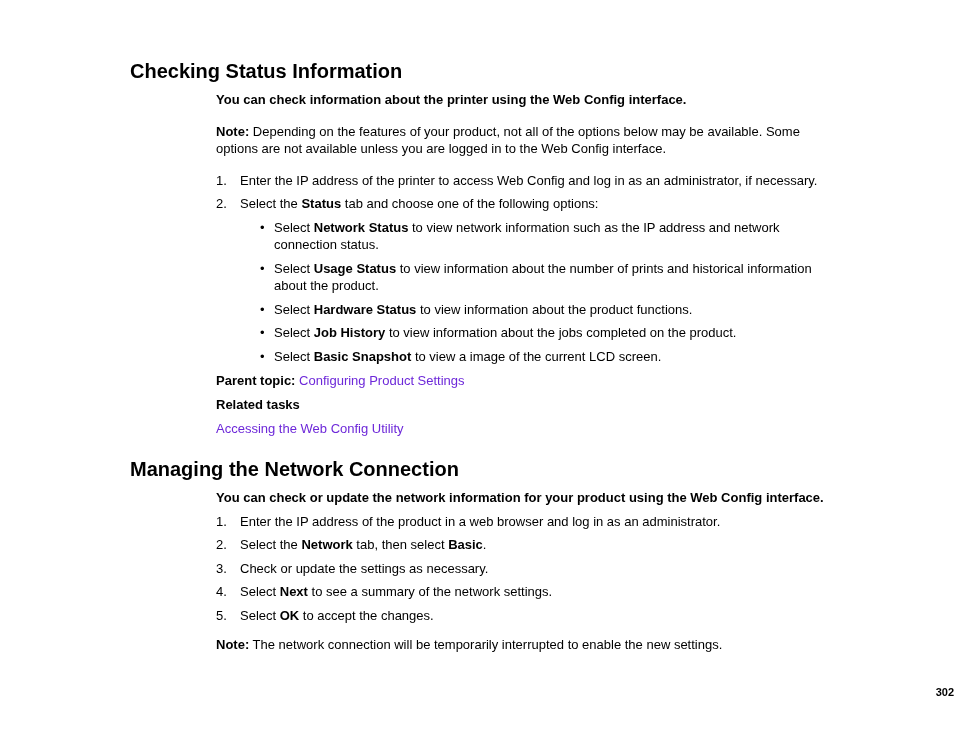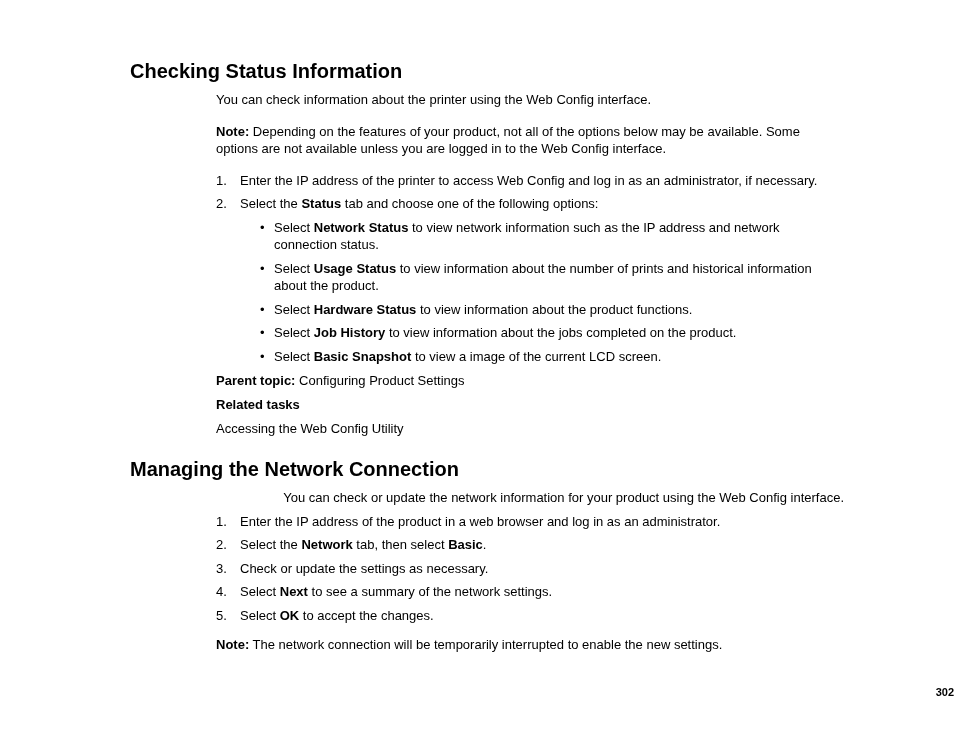--- a/index.html
+++ b/index.html
@@ -18,20 +18,21 @@
       font-size: 20px;
       margin-bottom: 8px;
     }
     .content-block {
       margin-left: 86px;
       margin-bottom: 18px;
     }
     .para {
       line-height: 1.35;
       margin-bottom: 14px;
+      font-weight: bold;
     }
     .note-para {
       line-height: 1.35;
       margin-bottom: 14px;
     }
     .bold { font-weight: bold; }
     .ol {
       list-style: none;
       counter-reset: item;
     }
@@ -56,21 +57,21 @@
       position: relative;
       padding-left: 14px;
       line-height: 1.35;
       margin-bottom: 6px;
     }
     .ul > li::before {
       content: "•";
       position: absolute;
       left: 0;
     }
-    .link { color: #000000; cursor: pointer; }
+    .link { color: #6d28d9; cursor: pointer; }
     .meta-line {
       line-height: 1.4;
       margin-top: 6px;
     }
     .section-gap { margin-top: 20px; }
     .page-num {
       position: absolute;
       bottom: 40px;
       left: 0;
       width: 100%;
@@ -110,21 +111,21 @@
     <div class="meta-line bold">Related tasks</div>
     <div class="meta-line">
       <span class="link">Accessing the Web Config Utility</span>
     </div>
   </div>
 </div>
 
 <div class="section-gap">
   <div class="heading">Managing the Network Connection</div>
   <div class="content-block">
-    <div class="para" style="margin-bottom:6px;text-align:right;">You can check or update the network information for your product using the Web Config interface.</div>
+    <div class="para" style="margin-bottom:6px;">You can check or update the network information for your product using the Web Config interface.</div>
     <ol class="ol">
       <li>Enter the IP address of the product in a web browser and log in as an administrator.</li>
       <li>
         <span>Select the </span><span class="bold">Network</span><span> tab, then select </span><span class="bold">Basic</span><span>.</span>
       </li>
       <li>Check or update the settings as necessary.</li>
       <li>
         <span>Select </span><span class="bold">Next</span><span> to see a summary of the network settings.</span>
       </li>
       <li>

